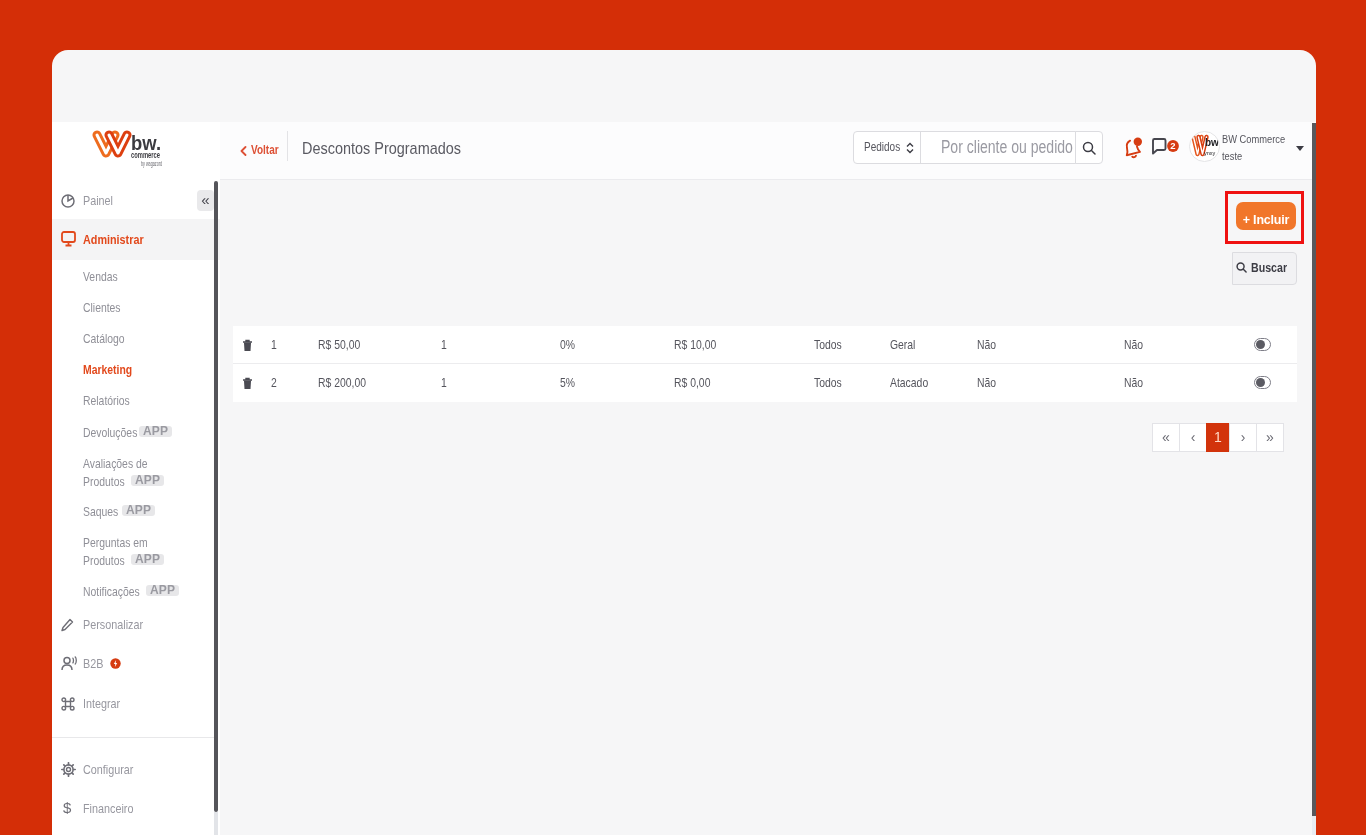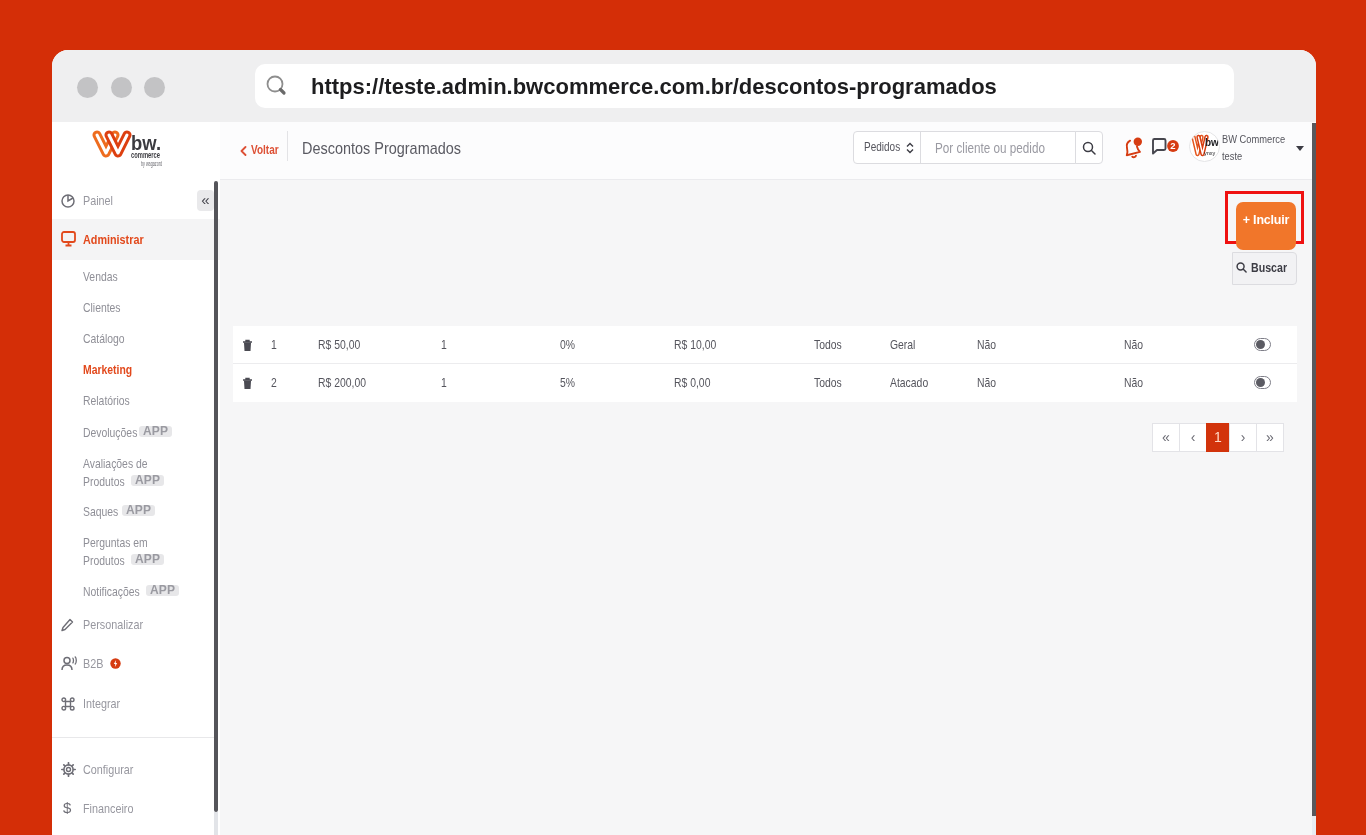--- a/index.html
+++ b/index.html
@@ -21,28 +21,28 @@
 .collapse { position:absolute; left:145px; top:68px; width:17px; height:21px; background:#e9e9eb; border-radius:4px; color:#46464e; font-size:15px; text-align:center; line-height:20px; }
 .activerow { position:absolute; left:0; top:97px; width:168px; height:41px; background:#f4f4f5; }
 .sdivider { position:absolute; left:0; top:615px; width:162px; height:1px; background:#e8e8ea; }
 
 .main { position:absolute; left:0; top:72px; width:1264px; height:713px; }
 .mheader { position:absolute; left:168px; top:0; width:1096px; height:58px; background:#fcfcfd; border-bottom:1px solid #ebebee; }
 .voltar { position:absolute; left:31px; top:21px; color:#dd5035; font-size:12.5px; font-weight:700; transform:scaleX(0.8); transform-origin:0 0; }
 .hdivider { position:absolute; left:67px; top:9px; width:1px; height:30px; background:#e3e3e6; }
 .htitle { position:absolute; left:82px; top:17px; color:#5a5a62; font-size:17px; transform:scaleX(0.85); transform-origin:0 0; white-space:nowrap; }
 .selbox { position:absolute; left:633px; top:9px; width:68px; height:33px; background:#fff; border:1px solid #dcdce0; border-radius:4px 0 0 4px; font-size:12.5px; color:#55555d; line-height:31px; padding-left:10px; }
-.inpbox { position:absolute; left:700px; top:9px; width:156px; height:33px; background:#fff; border:1px solid #dcdce0; font-size:15px; color:#9a9aa2; line-height:31px; padding-left:14px; }
+.inpbox { position:absolute; left:700px; top:9px; width:156px; height:33px; background:#fff; border:1px solid #dcdce0; font-size:18px; color:#9a9aa2; line-height:31px; padding-left:20px; }
 .qbtn { position:absolute; left:855px; top:9px; width:28px; height:33px; background:#fff; border:1px solid #dcdce0; border-radius:0 4px 4px 0; }
 .avatar { position:absolute; left:969px; top:9px; width:31px; height:31px; border-radius:50%; background:#fff; border:1px solid #e5e5e7; overflow:hidden; }
 .uname { position:absolute; left:1002px; top:9px; font-size:11.5px; color:#55555d; line-height:17px; transform:scaleX(0.81); transform-origin:0 0; }
 .caret { position:absolute; left:1076px; top:24px; width:0; height:0; border-left:4px solid transparent; border-right:4px solid transparent; border-top:5px solid #3c3c44; }
 
 .redbox { position:absolute; left:1173px; top:69px; width:79px; height:53px; border:3px solid #ef1111; }
-.incluir { position:absolute; left:1184px; top:80px; width:60px; height:48px; background:#f1762a; border-radius:7px; color:#fff; font-size:12.5px; font-weight:700; text-align:center; line-height:36px; letter-spacing:-0.2px; }
+.incluir { position:absolute; left:1184px; top:80px; width:60px; height:28px; background:#f1762a; border-radius:7px; color:#fff; font-size:12.5px; font-weight:700; text-align:center; line-height:36px; letter-spacing:-0.2px; }
 .searchin { position:absolute; left:181px; top:130px; width:999px; height:33px; background:#fff; border:1px solid #dcdce0; border-radius:4px 0 0 4px; font-size:12.5px; color:#8f8f99; line-height:31px; padding-left:10px; }
 .buscar { position:absolute; left:1180px; top:130px; width:65px; height:33px; background:#f2f2f4; border:1px solid #dcdce0; border-radius:0 4px 4px 0; font-size:12.5px; font-weight:700; color:#3c3c44; text-align:center; line-height:31px; }
 .thead { position:absolute; left:181px; top:177px; width:1064px; height:27px; background:#ededef; border-radius:4px 4px 0 0; }
 .th { position:absolute; top:0; height:27px; line-height:27px; font-size:13px; font-weight:700; color:#3c3c44; transform:scaleX(0.78); transform-origin:0 50%; white-space:nowrap; }
 .trow { position:absolute; left:181px; width:1064px; height:38px; background:#fff; }
 .td { position:absolute; top:0; height:38px; line-height:38px; font-size:13px; color:#55555d; transform:scaleX(0.8); transform-origin:0 50%; white-space:nowrap; }
 .toggle { position:absolute; left:1021px; top:12px; width:17px; height:13px; border:1.5px solid #7e7e88; border-radius:7px; background:#fff; }
 .knob { position:absolute; left:0.5px; top:0.5px; width:9px; height:9px; border-radius:50%; background:#5b5b63; }
 .pag { position:absolute; left:1100px; top:301px; height:29px; }
 .pcell { position:absolute; top:0; width:28px; height:29px; background:#fff; border:1px solid #e3e3e7; color:#6b6b74; font-size:14px; text-align:center; line-height:26px; }
@@ -225,25 +225,13 @@
           <line x1="11.1" y1="3.9" x2="12.2" y2="2.8"></line>
         </g>
       </svg>
     <div class="mitem" style="top:640px">Configurar</div>
     <div class="micon" style="top:677px;font-size:15px;color:#6e6e76;left:11px">$</div>
     <div class="mitem" style="top:679px">Financeiro</div>
     <div class="sthumb"></div>
     <div style="position:absolute;left:162px;top:690px;width:4px;height:23px;background:#e2e4e8"></div>
   </div>
 
-  <div class="chrome">
-    <div class="dot" style="left:25px"></div>
-    <div class="dot" style="left:59px"></div>
-    <div class="dot" style="left:92px"></div>
-    <div class="urlbar">
-      <svg width="26" height="26" style="position:absolute;left:9px;top:9px" viewBox="0 0 26 26">
-          <circle cx="11" cy="11" r="7.5" fill="none" stroke="#8e8e8e" stroke-width="1.8"></circle>
-          <path d="M16.5 16.5 L20 20" stroke="#6a6a6a" stroke-width="3.2" stroke-linecap="round"></path>
-        </svg>
-      <div class="urltext">https://teste.admin.bwcommerce.com.br/descontos-programados</div>
-    </div>
-  </div>
 </div>
 
 </body></html>

